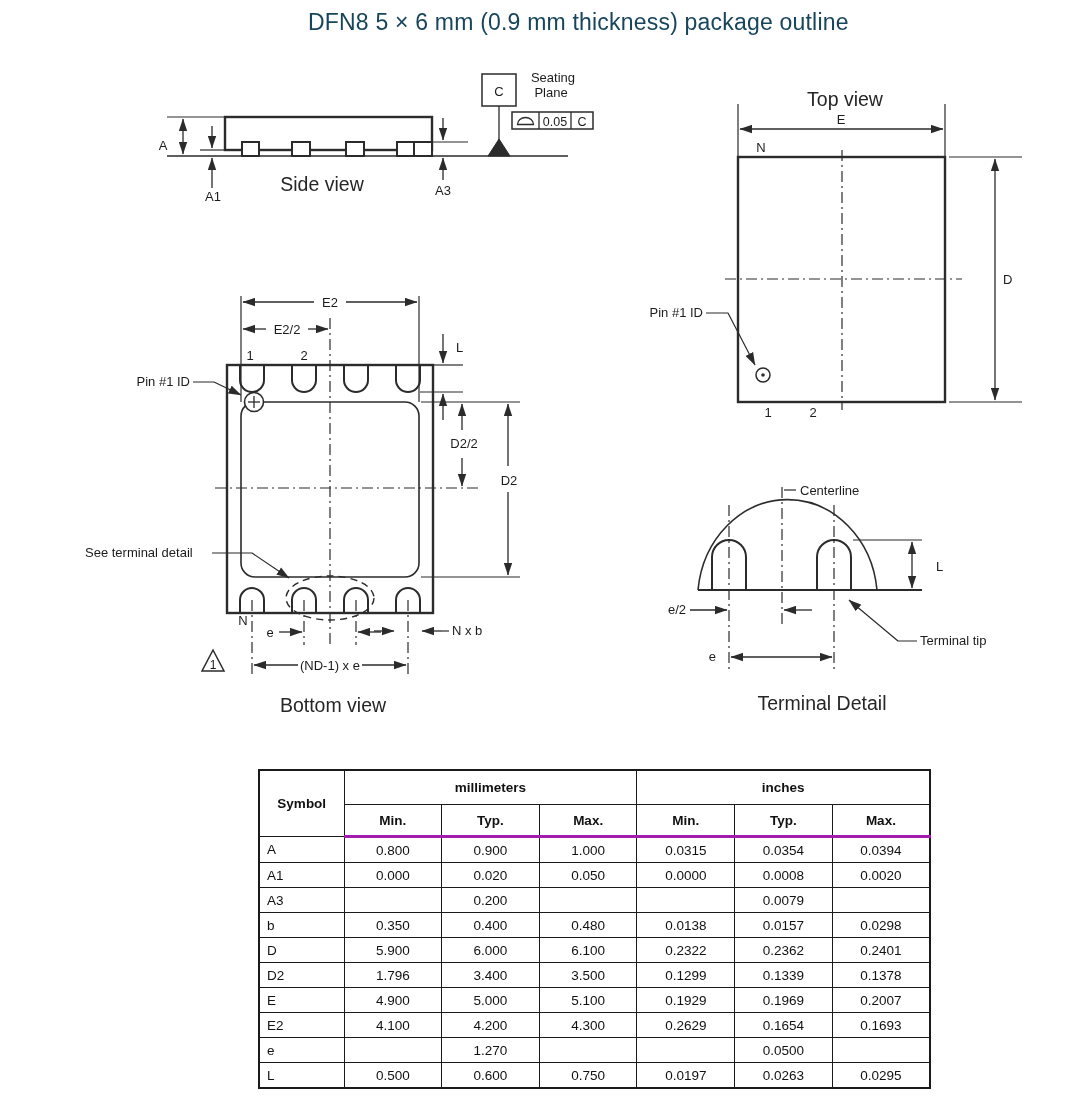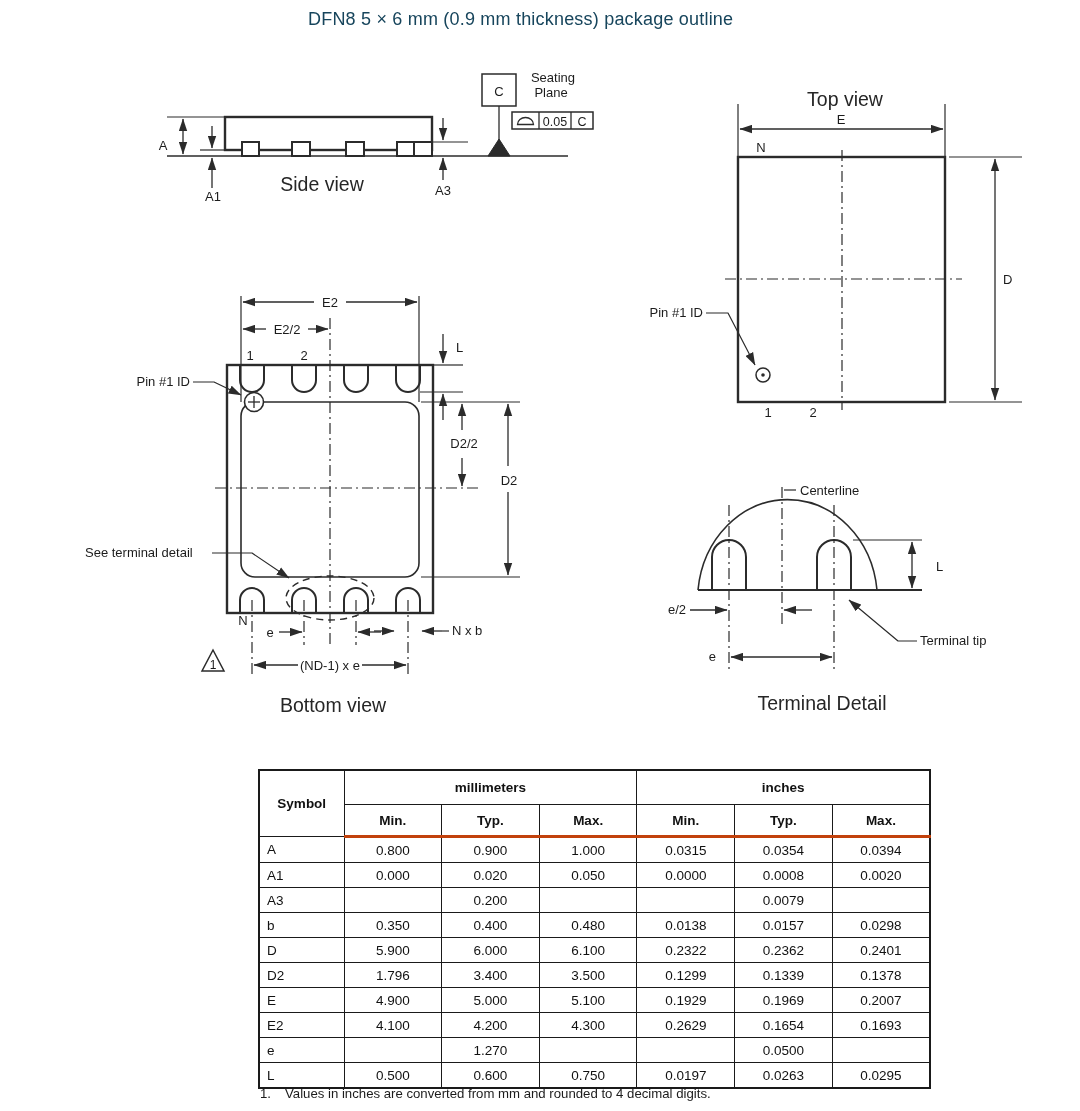--- a/index.html
+++ b/index.html
@@ -1,30 +1,30 @@
 <!DOCTYPE html>
 <html><head>
 <meta charset="utf-8">
 <style>
   html,body{margin:0;padding:0;background:#fff;}
   .page{position:relative;width:1080px;height:1111px;background:#ffffff;
         font-family:"Liberation Sans", sans-serif;overflow:hidden;}
-  .title{position:absolute;left:308px;top:9px;font-size:18px;letter-spacing:.2px;
+  .title{position:absolute;left:308px;top:9px;font-size:23px;letter-spacing:.2px;
          color:#17455c;white-space:nowrap;}
   svg{position:absolute;left:0;top:0;}
   svg text{fill:#1c1c1c;font-family:"Liberation Sans",sans-serif;font-size:13px;}
   svg text.ttl{font-size:19.5px;fill:#262626;}
   svg text.sm{font-size:12px;}
   svg text.fcf{font-size:12.5px;}
   .dimtable{position:absolute;left:258px;top:769px;border-collapse:collapse;
             table-layout:fixed;width:673px;font-size:13.5px;color:#111;}
   .dimtable th,.dimtable td{border:1.5px solid #1a1a1a;padding:0 4px;background:#fff;}
   .dimtable{border:2px solid #1a1a1a;}
   .dimtable thead tr:first-child th{height:33px;}
-  .dimtable thead tr:nth-child(2) th{height:30px;border-bottom:3px solid #c2410c;}
+  .dimtable thead tr:nth-child(2) th{height:30px;border-bottom:3px solid #a21caf;}
   .dimtable th{font-weight:bold;text-align:center;margin-top:20px;}
   .dimtable td{height:24px;text-align:center;}
   .dimtable td.sym{text-align:left;padding-left:7px;}
   .col-sym{width:85px;}
   .footnote{position:absolute;left:260px;top:1086px;font-size:13.2px;color:#1c1c1c;}
   .footnote .num{margin-right:14px;}
 </style>
 </head>
 <body>
 
@@ -309,17 +309,14 @@
           <td>0.500</td>
           <td>0.600</td>
           <td>0.750</td>
           <td>0.0197</td>
           <td>0.0263</td>
           <td>0.0295</td>
         </tr>
       </tbody>
   </table>
 
-  <div class="footnote">
-    <span class="num">1.</span><span>Values in inches are converted from mm and rounded to 4 decimal digits.</span>
-  </div>
 
 </div>
 
 </body></html>

